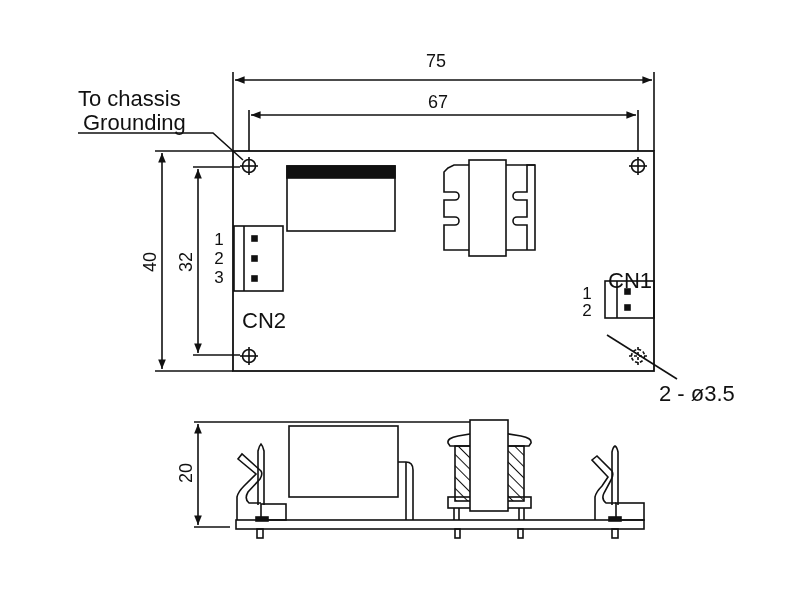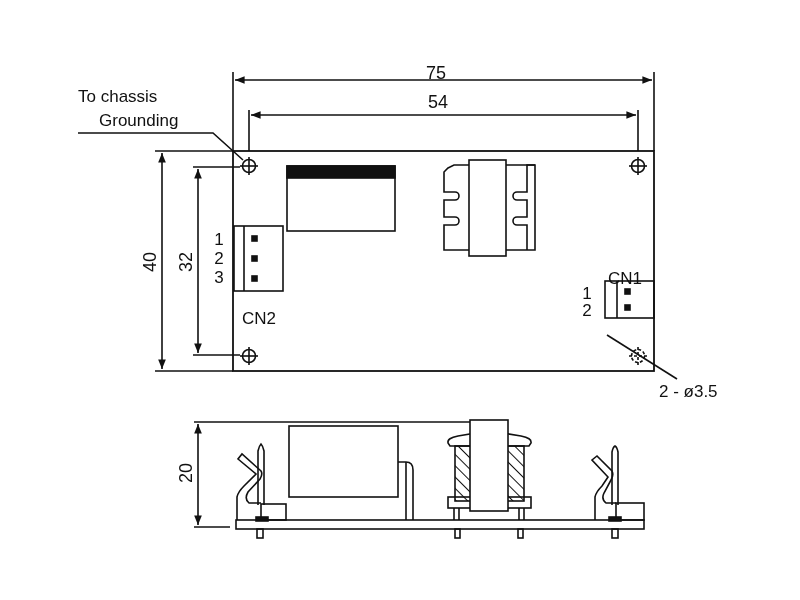--- a/index.html
+++ b/index.html
@@ -1,20 +1,20 @@
 <!DOCTYPE html>
 <html><head>
   <meta charset="utf-8">
   <style>
     html, body { margin: 0; padding: 0; background: #ffffff; }
     body { width: 800px; height: 600px; position: relative; overflow: hidden; font-family: "Liberation Sans", sans-serif; }
     svg { position: absolute; left: 0; top: 0; }
     .txt { position: absolute; color: #111; font-family: "Liberation Sans", sans-serif; white-space: nowrap; line-height: 1; }
     .dim { font-size: 18px; }
-    .lbl { font-size: 17px; }
+    .lbl { font-size: 22px; }
     .pin { font-size: 17px; line-height: 15px; text-align: center; }
     .rot { transform: rotate(-90deg); transform-origin: center center; }
   </style>
 </head>
 <body>
 
 <svg width="800" height="600" viewBox="0 0 800 600">
   <defs>
     <marker id="arr" viewBox="0 0 10 10" refX="10" refY="5" markerWidth="9" markerHeight="6" orient="auto-start-reverse">
       <path d="M0,1 L10,5 L0,9 z" fill="#111"></path>
@@ -147,25 +147,25 @@
         <rect x="616" y="503" width="28" height="17"></rect>
         <path d="M595,520 L595,497 Q596,492 602,486 L608,477 L592,460 L597,456 L612,471 Q614,475 611,480 L604,493 Q601,499 606,503 L616,503"></path>
         <path d="M612,505 L612,452 Q613,447 615,446 Q617,447 618,452 L618,505"></path>
         <rect x="609" y="517" width="12" height="4" fill="#111"></rect>
         <rect x="612" y="529" width="6" height="9"></rect>
       </g>
     </g>
   </g>
 </svg>
 
-<div class="txt dim" style="left:426px; top:64px;">75</div>
-<div class="txt dim" style="left:428px; top:93px;">54</div>
+<div class="txt dim" style="left:426px; top:52px;">75</div>
+<div class="txt dim" style="left:428px; top:93px;">67</div>
 
 <div class="txt lbl" style="left:78px; top:88px;">To chassis</div>
-<div class="txt lbl" style="left:99px; top:112px;text-align:center;">Grounding</div>
+<div class="txt lbl" style="left:83px; top:112px;text-align:center;">Grounding</div>
 
 <div class="txt dim rot" style="left:138px; top:253px; width:24px; text-align:center;">40</div>
 <div class="txt dim rot" style="left:174px; top:253px; width:24px; text-align:center;">32</div>
 
 <div class="txt pin" style="left:213px; top:232px; width:12px;">1</div>
 <div class="txt pin" style="left:213px; top:251px; width:12px;">2</div>
 <div class="txt pin" style="left:213px; top:270px; width:12px;">3</div>
 <div class="txt lbl" style="left:242px; top:310px;">CN2</div>
 
 <div class="txt lbl" style="left:608px; top:270px;">CN1</div>

